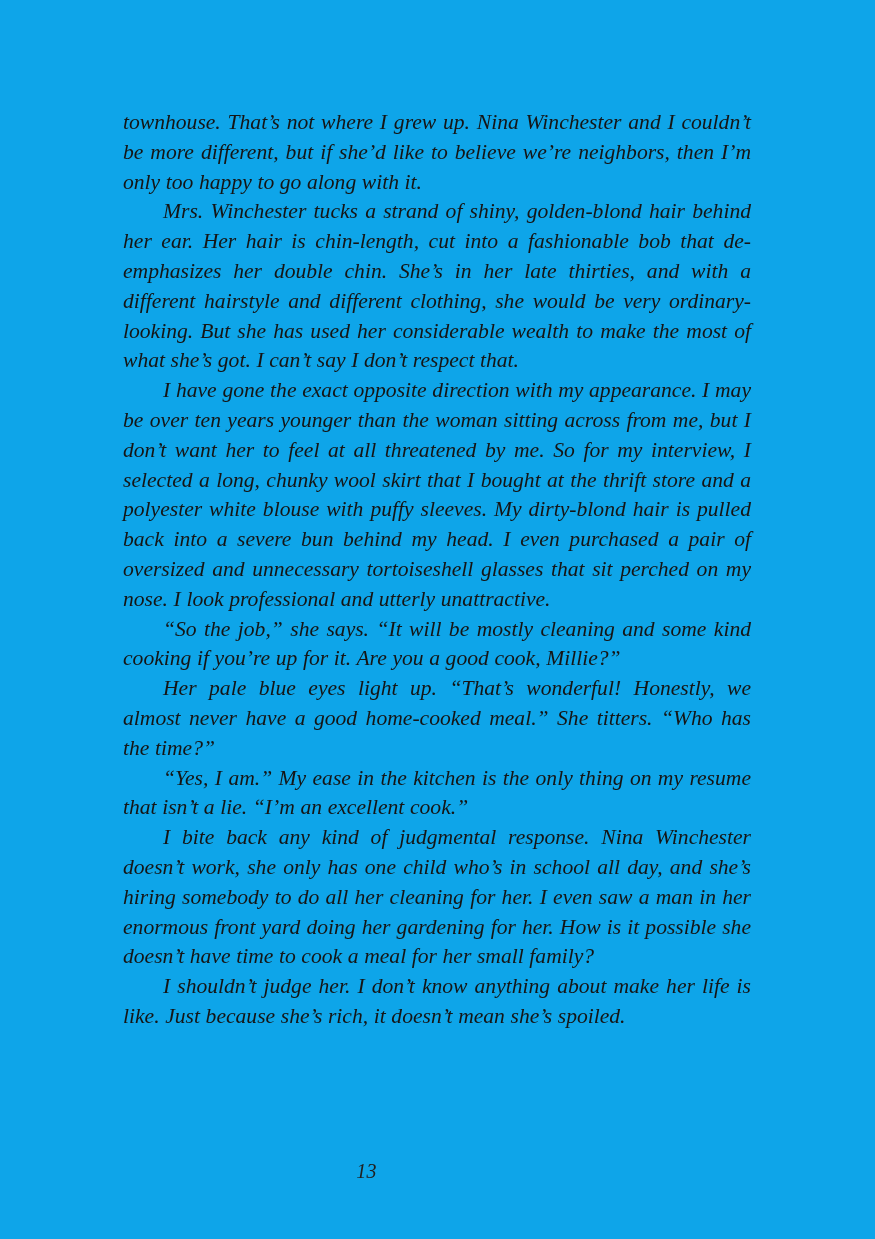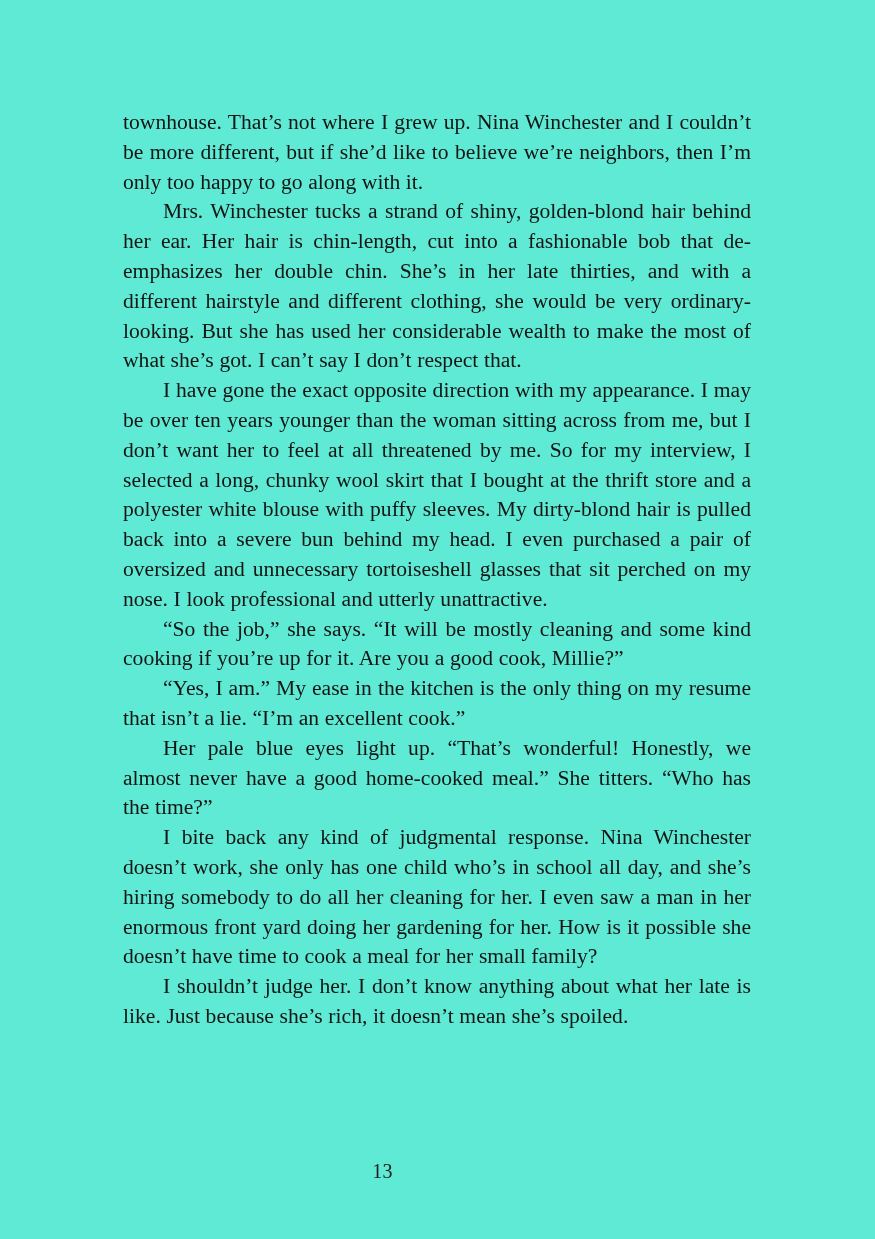--- a/index.html
+++ b/index.html
@@ -5,23 +5,24 @@
   html, body {
     margin: 0;
     padding: 0;
     background: #ffffff;
   }
 
   .page {
     position: relative;
     width: 875px;
     height: 1239px;
-    background: #5eead4;
+    background: #0ea5e9;
     overflow: hidden;
     box-sizing: border-box;
+    font-style: italic;
   }
 
   .text-block {
     position: absolute;
     left: 123px;
     top: 108px;
     width: 628px;
   }
 
   .para {
@@ -37,41 +38,41 @@
     hyphens: none;
     word-spacing: 0.01em;
   }
 
   .para.no-indent {
     text-indent: 0;
   }
 
   .page-number {
     position: absolute;
-    left: 16px;
+    left: 0;
     top: 1160px;
     width: 733px;
     text-align: center;
     font-family: "Liberation Serif", "DejaVu Serif", serif;
     font-size: 20px;
     color: #202020;
     letter-spacing: 0.2px;
   }
 </style>
 </head>
 <body>
 
 <div class="page">
 
   <div class="text-block">
     <p class="para no-indent">townhouse. That’s not where I grew up. Nina Winchester and I couldn’t be more different, but if she’d like to believe we’re neighbors, then I’m only too happy to go along with it.</p>
     <p class="para">Mrs. Winchester tucks a strand of shiny, golden-blond hair behind her ear. Her hair is chin-length, cut into a fashionable bob that de-emphasizes her double chin. She’s in her late thirties, and with a different hairstyle and different clothing, she would be very ordinary-looking. But she has used her considerable wealth to make the most of what she’s got. I can’t say I don’t respect that.</p>
     <p class="para">I have gone the exact opposite direction with my appearance. I may be over ten years younger than the woman sitting across from me, but I don’t want her to feel at all threatened by me. So for my interview, I selected a long, chunky wool skirt that I bought at the thrift store and a polyester white blouse with puffy sleeves. My dirty-blond hair is pulled back into a severe bun behind my head. I even purchased a pair of oversized and unnecessary tortoiseshell glasses that sit perched on my nose. I look professional and utterly unattractive.</p>
     <p class="para">“So the job,” she says. “It will be mostly cleaning and some kind cooking if you’re up for it. Are you a good cook, Millie?”</p>
+    <p class="para">Her pale blue eyes light up. “That’s wonderful! Honestly, we almost never have a good home-cooked meal.” She titters. “Who has the time?”</p>
     <p class="para">“Yes, I am.” My ease in the kitchen is the only thing on my resume that isn’t a lie. “I’m an excellent cook.”</p>
-    <p class="para">Her pale blue eyes light up. “That’s wonderful! Honestly, we almost never have a good home-cooked meal.” She titters. “Who has the time?”</p>
     <p class="para">I bite back any kind of judgmental response. Nina Winchester doesn’t work, she only has one child who’s in school all day, and she’s hiring somebody to do all her cleaning for her. I even saw a man in her enormous front yard doing her gardening for her. How is it possible she doesn’t have time to cook a meal for her small family?</p>
-    <p class="para">I shouldn’t judge her. I don’t know anything about what her late is like. Just because she’s rich, it doesn’t mean she’s spoiled.</p>
+    <p class="para">I shouldn’t judge her. I don’t know anything about make her life is like. Just because she’s rich, it doesn’t mean she’s spoiled.</p>
   </div>
 
   <div class="page-number">13</div>
 
 </div>
 
 </body></html>

